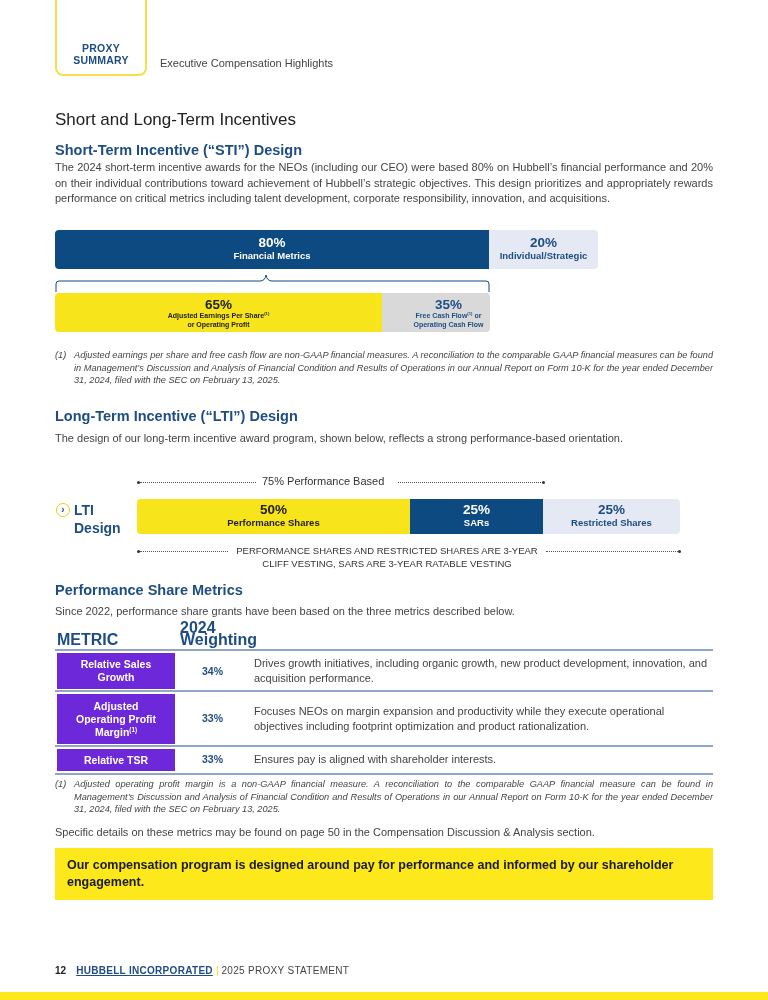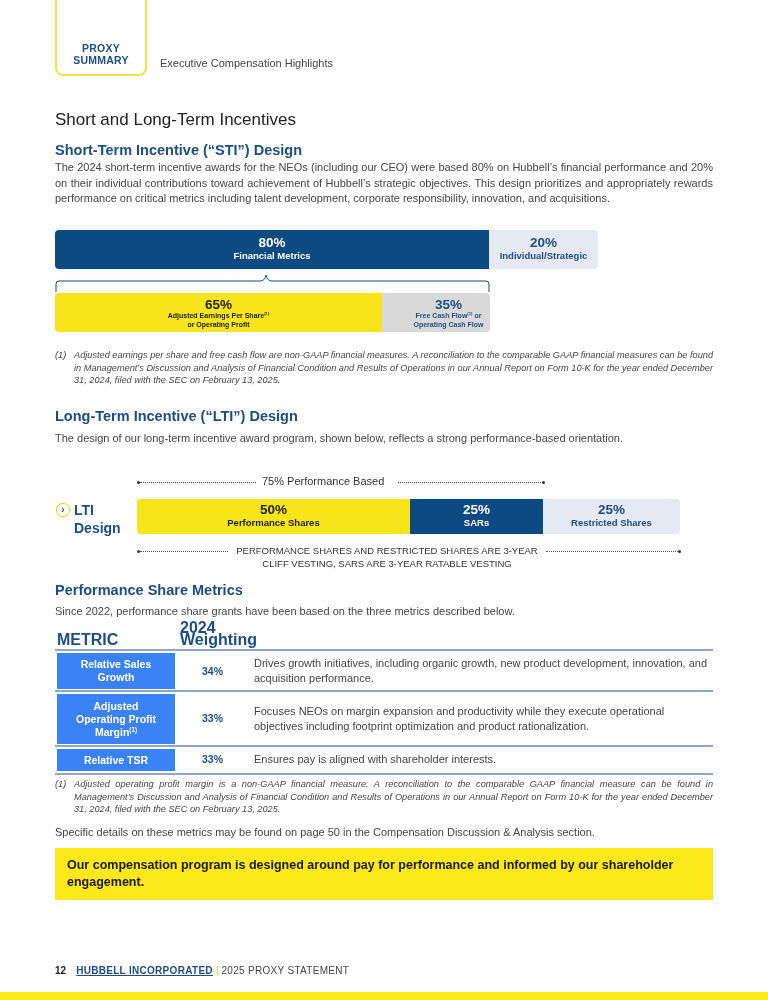--- a/index.html
+++ b/index.html
@@ -35,21 +35,21 @@
   .chev { position: absolute; left: 0; top: 0; width: 14px; height: 14px; border: 1.3px solid #e6cf14; border-radius: 50%; color: #1e4d84; font-size: 10px; line-height: 11px; text-align: center; font-weight: bold; }
   .lti-title { position: absolute; left: 18px; top: -2px; font-size: 14px; line-height: 18px; font-weight: bold; color: #1e4d84; white-space: nowrap; }
   .lti-50 { position: absolute; left: 137px; top: 499px; width: 273px; height: 35px; background: #f8e41b; border-radius: 4px 0 0 4px; color: #222; text-align: center; padding-top: 3px; }
   .lti-25a { position: absolute; left: 410px; top: 499px; width: 133px; height: 35px; background: #0d4a82; color: #fff; text-align: center; padding-top: 3px; }
   .lti-25b { position: absolute; left: 543px; top: 499px; width: 137px; height: 35px; background: #e4e9f3; border-radius: 0 4px 4px 0; color: #1e4d84; text-align: center; padding-top: 3px; }
   .lti-bottom-label { position: absolute; left: 230px; top: 545px; width: 314px; text-align: center; font-size: 9.5px; line-height: 12.5px; color: #333; }
 
   
   .th { position: absolute; font-weight: bold; color: #1e4d84; font-size: 16px; text-align: left; line-height: 12px; }
   .trule { position: absolute; left: 55px; width: 658px; height: 2px; background: #8fa7c5; }
-  .metric-cell { position: absolute; left: 57px; width: 118px; background: #3b82f6; color: #fff; font-weight: bold; font-size: 10.5px; line-height: 13px; text-align: center; display: flex; align-items: center; justify-content: center; }
+  .metric-cell { position: absolute; left: 57px; width: 118px; background: #6d28d9; color: #fff; font-weight: bold; font-size: 10.5px; line-height: 13px; text-align: center; display: flex; align-items: center; justify-content: center; }
   .weight-cell { position: absolute; left: 185px; width: 55px; font-weight: bold; font-size: 10.5px; color: #1e4d84; text-align: center; }
   .desc-cell { position: absolute; left: 254px; width: 455px; font-size: 11px; line-height: 15px; color: #444; }
 
   .callout { position: absolute; left: 55px; top: 848px; width: 658px; height: 52px; background: #fde91b; padding: 9px 12px; font-weight: bold; font-size: 12.5px; line-height: 17px; color: #1a1a1a; }
 
   .footer { position: absolute; left: 55px; top: 965px; font-size: 10px; }
   .footer .pg { font-weight: bold; color: #222; margin-right: 10px; }
   .footer .co { color: #1e4d84; font-weight: bold; letter-spacing: 0.3px; text-decoration: underline; }
   .footer .sep { color: #f5d800; margin: 0 3px; }
   .footer .doc { color: #444; letter-spacing: 0.3px; }

